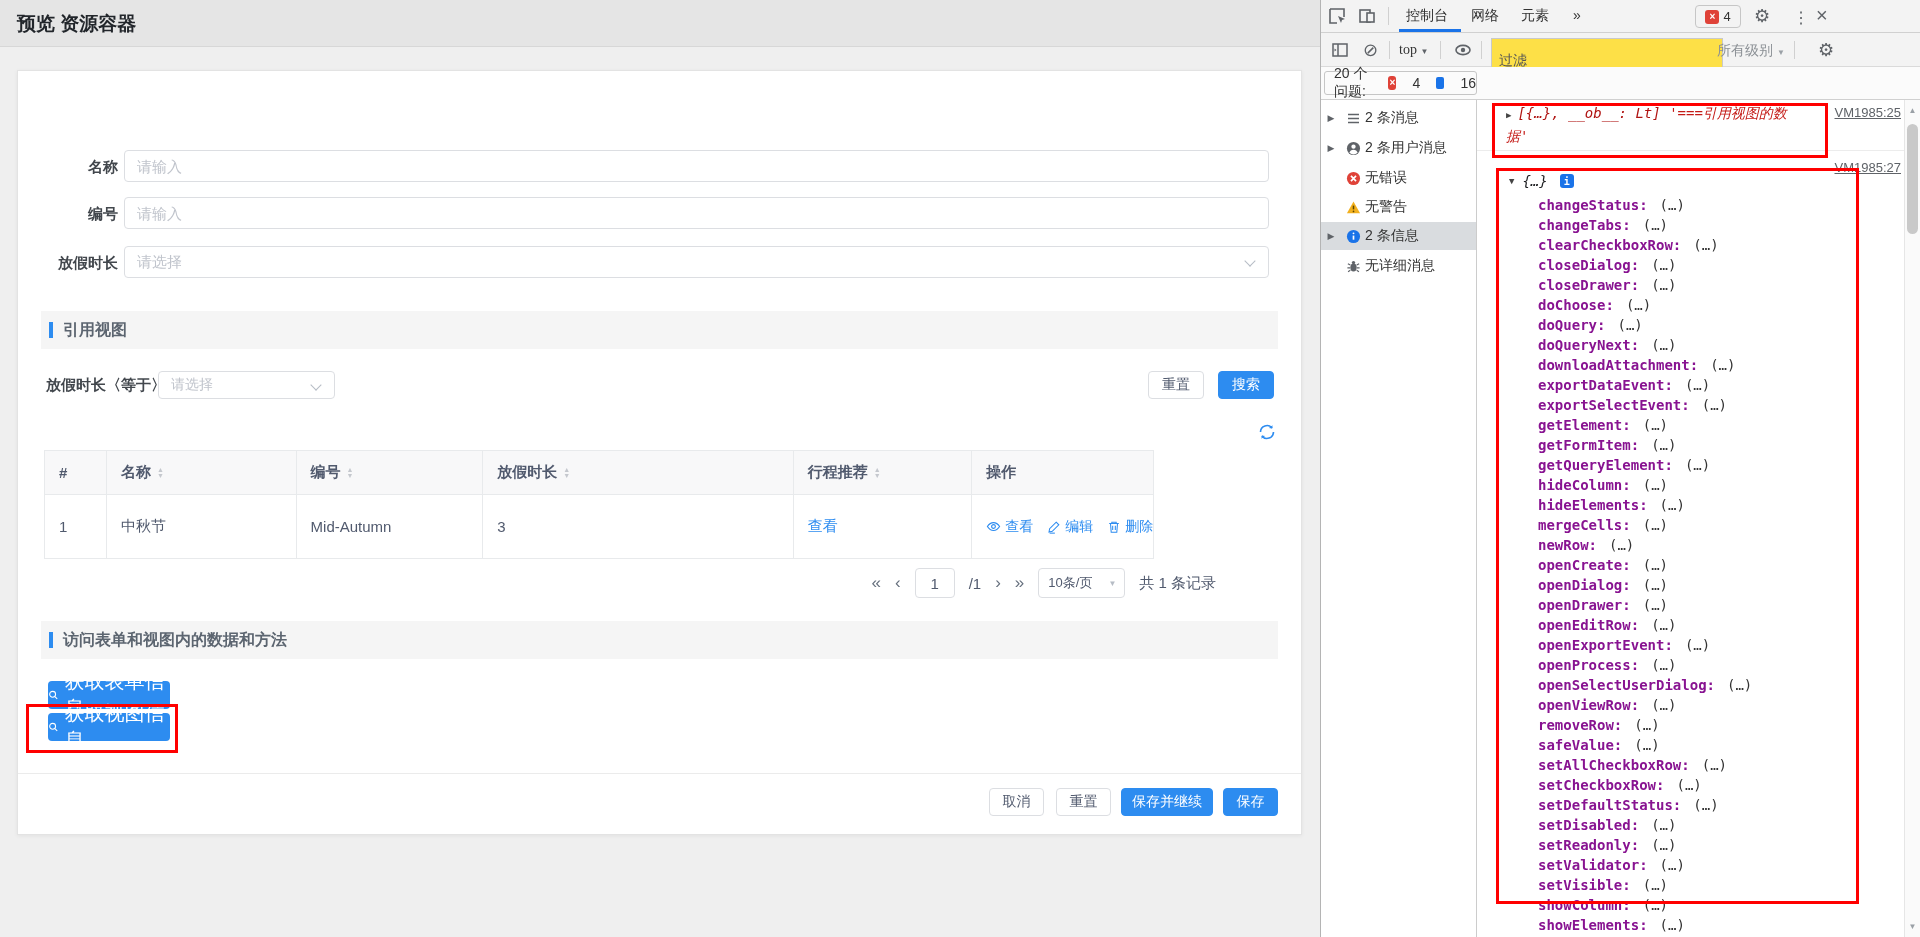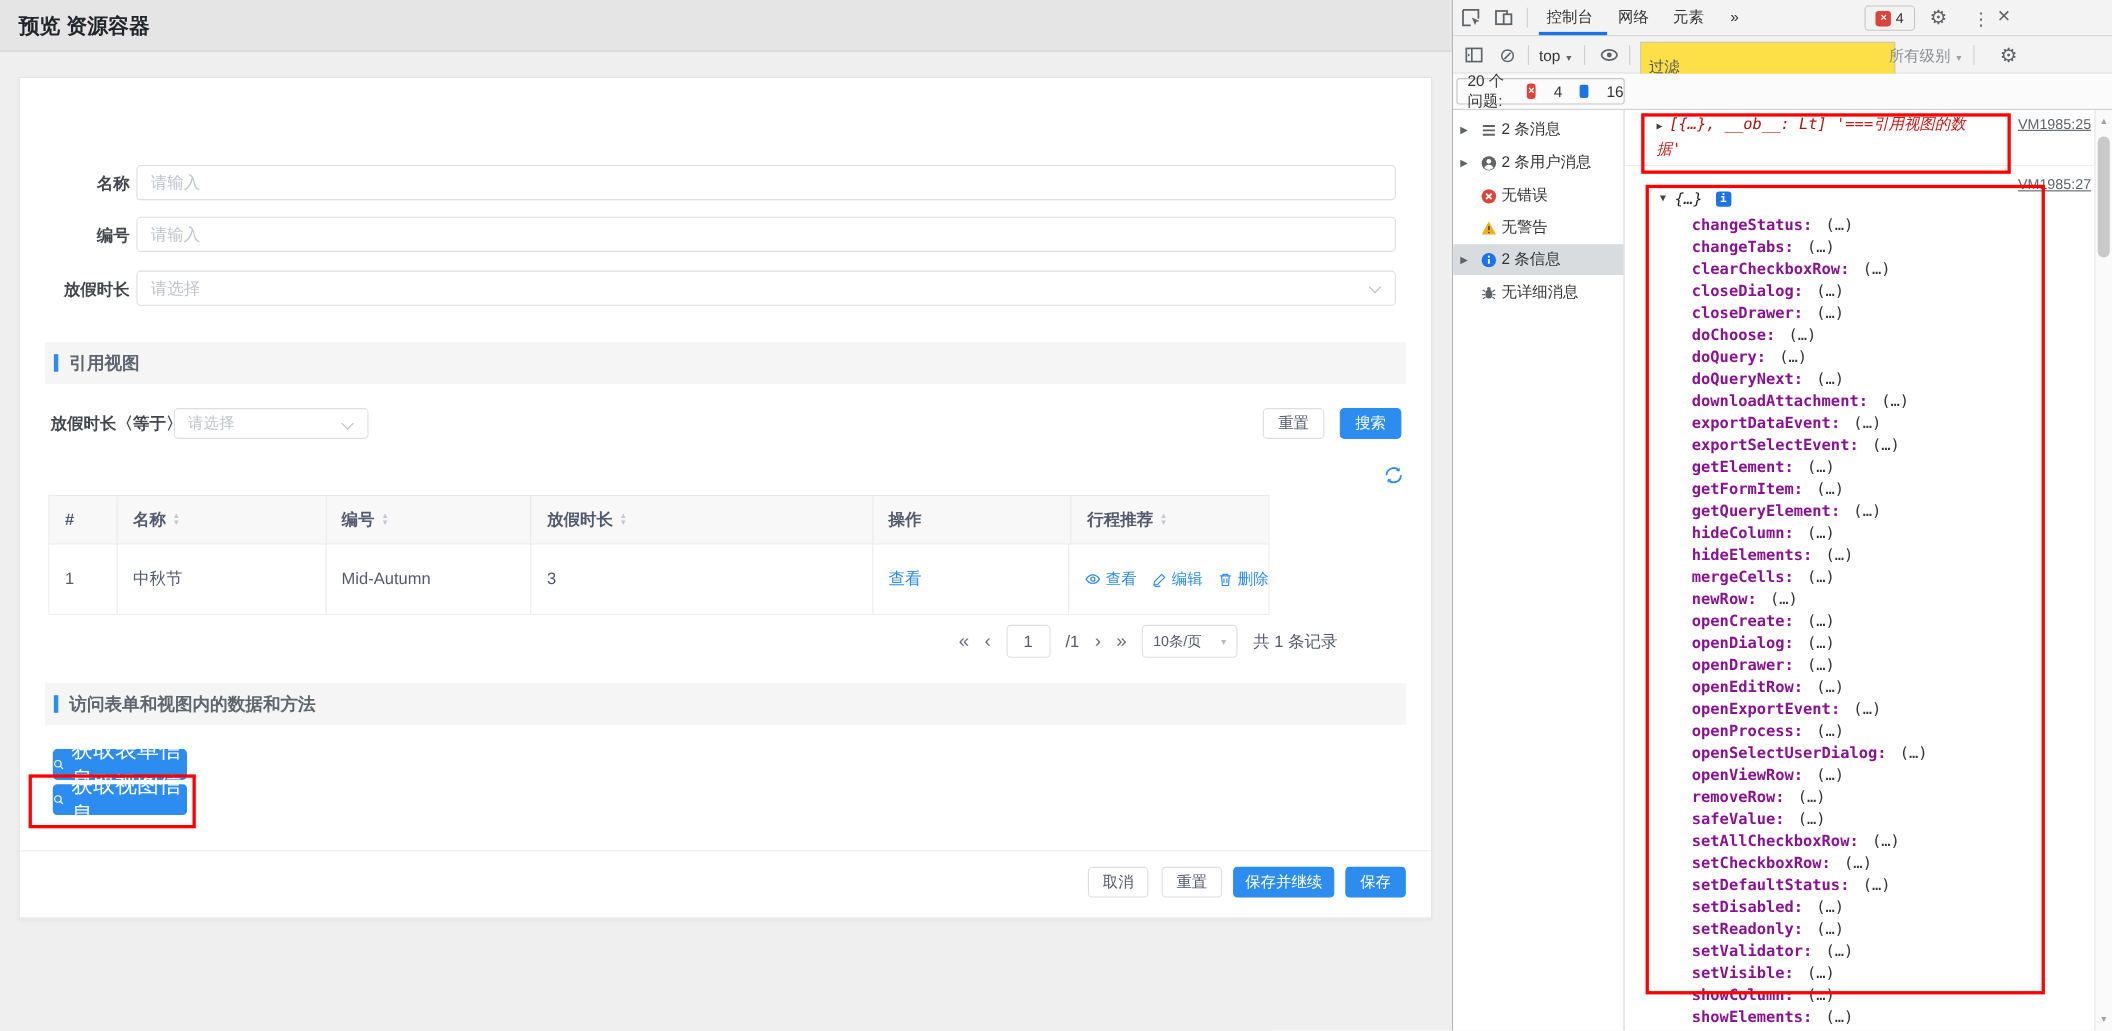--- a/index.html
+++ b/index.html
@@ -204,29 +204,29 @@
             <i>▼</i>
           </span>
       </div>
       <div class="cell c4">
         <span>放假时长</span>
         <span class="sort">
             <i>▲</i>
             <i>▼</i>
           </span>
       </div>
-      <div class="cell c6">
-        <span>操作</span>
-      </div>
       <div class="cell c5">
         <span>行程推荐</span>
         <span class="sort">
             <i>▲</i>
             <i>▼</i>
           </span>
+      </div>
+      <div class="cell c6">
+        <span>操作</span>
       </div>
     </div>
     <div class="trow">
       <div class="cell c1">1</div>
       <div class="cell c2">中秋节</div>
       <div class="cell c3">Mid-Autumn</div>
       <div class="cell c4">3</div>
       <div class="cell c5">
         <span class="link">查看</span>
       </div>
@@ -331,21 +331,21 @@
   <div class="dt-toolbar">
     <span class="dt-icon" style="left:10px;top:8px;">
       <svg width="18" height="18" viewBox="0 0 18 18">
         <rect x="2" y="3" width="14" height="12" fill="none" stroke="#5f6368" stroke-width="1.5"></rect>
         <path d="M7 3v12" stroke="#5f6368" stroke-width="1.5"></path>
         <path d="M5.5 9l-2-1.5v3z" fill="#5f6368"></path>
       </svg>
     </span>
     <span class="dt-icon glyph" style="left:42px;top:8px;">⊘</span>
     <span class="vsep" style="left:68px;top:8px;"></span>
-    <span class="dt-text" style="left:78px;top:9px;">
+    <span class="dt-text" style="left:78px;top:9px;font-family:Liberation Serif, serif;">
       <span>top</span> <span class="dd-arrow">▼</span>
     </span>
     <span class="vsep" style="left:119px;top:8px;"></span>
     <span class="dt-icon" style="left:133px;top:9px;">
       <svg width="18" height="16" viewBox="0 0 18 16">
         <ellipse cx="9" cy="8" rx="7" ry="4.6" fill="none" stroke="#5f6368" stroke-width="1.6"></ellipse>
         <circle cx="9" cy="8" r="2.2" fill="#5f6368"></circle>
       </svg>
     </span>
     <span class="vsep" style="left:160px;top:8px;"></span>

